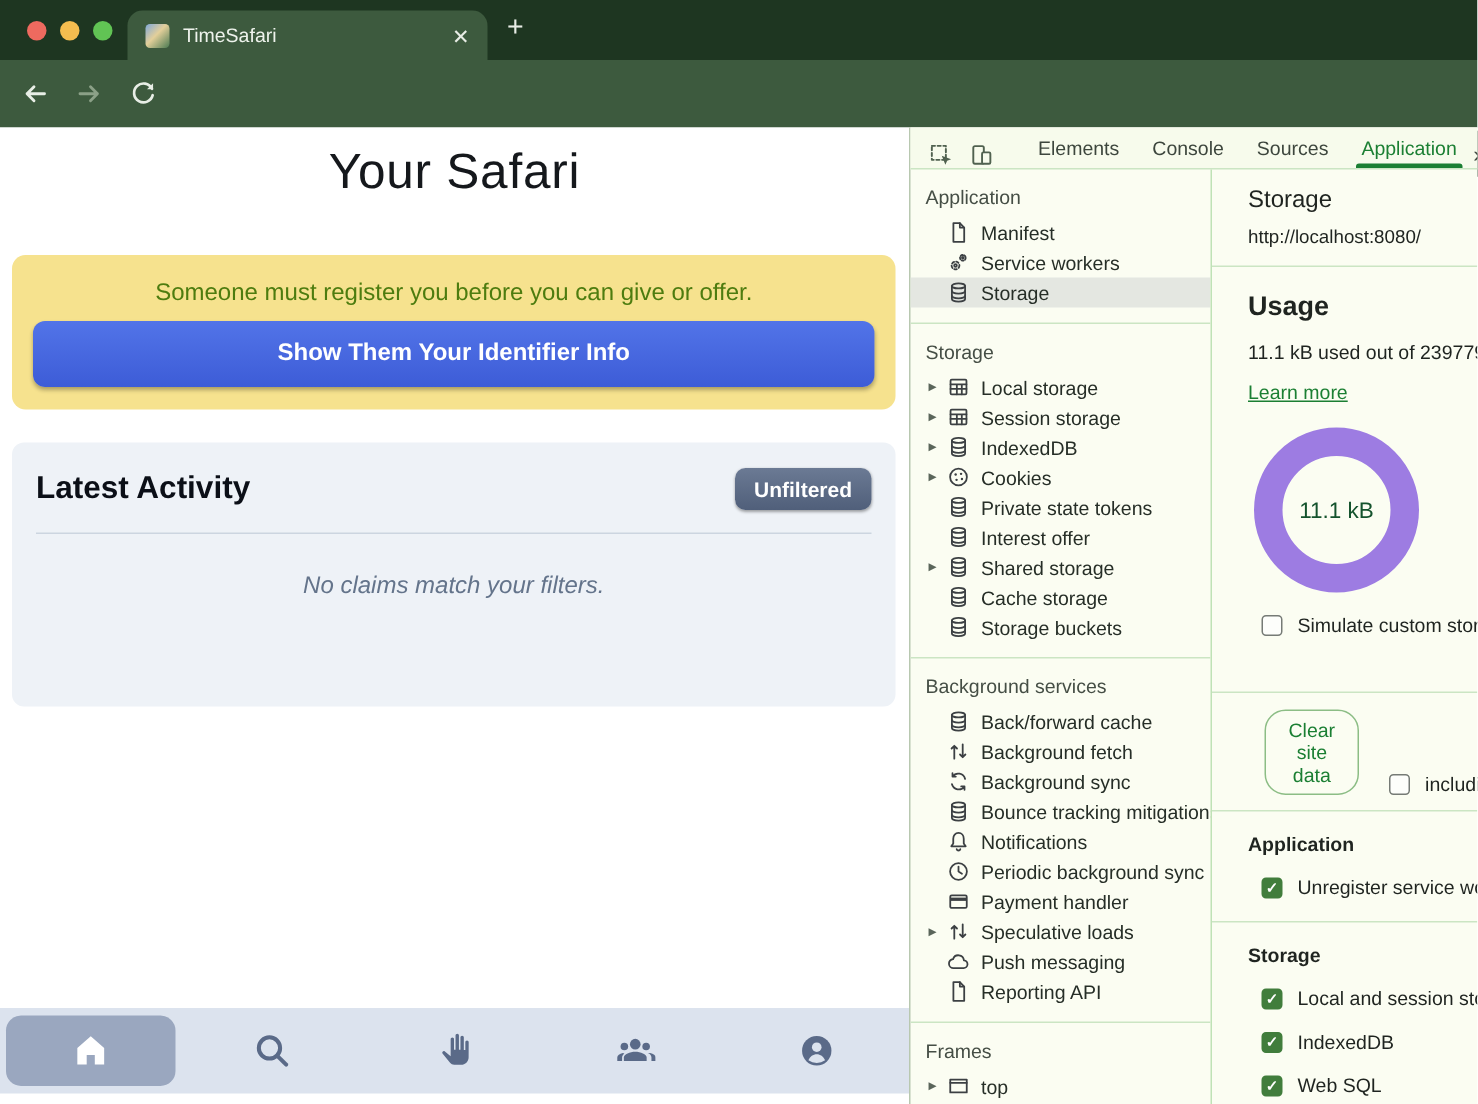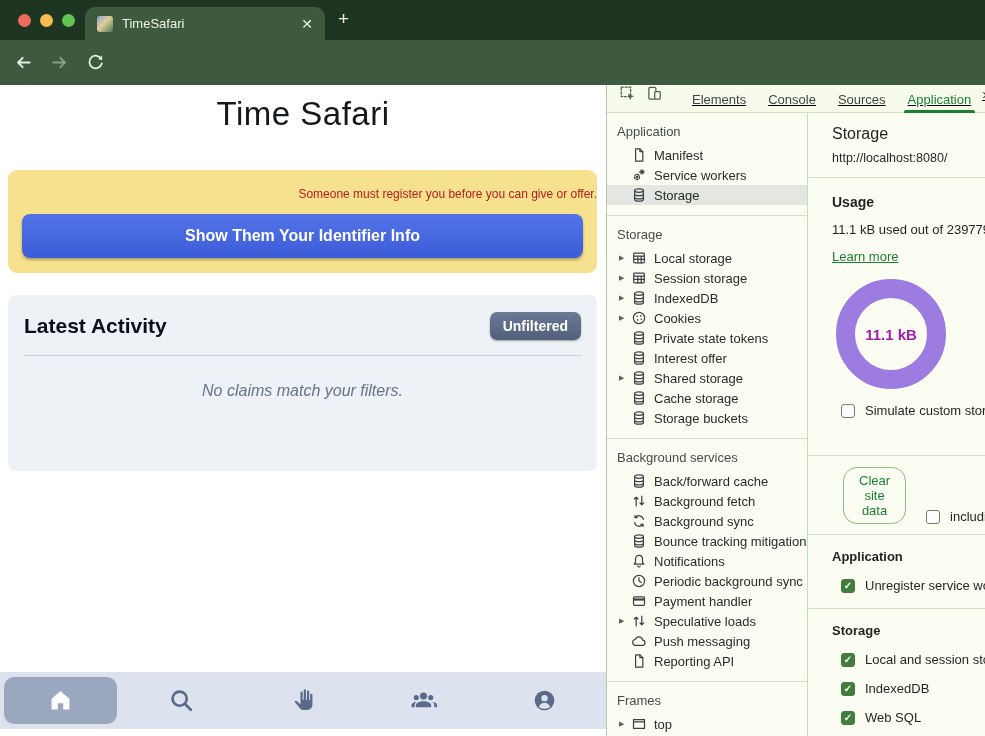--- a/index.html
+++ b/index.html
@@ -26,42 +26,42 @@
   .urlbar .ico { font-size:18px; color:#d9e2d7; line-height:0; }
   .host { color:#f2f5f0; font-size:14px; margin-left:10px; }
   .port { color:#a7b5a6; font-size:14px; }
   .url-partial { position:absolute; left:975px; top:55px; color:#cdd8cb; font-size:14px; }
 
   
   .page { position:absolute; top:85px; left:0; width:606px; bottom:0; background:#fff; }
   .page-title { text-align:center; margin-top:10px; font-size:33px; font-weight:400; color:#15181c; letter-spacing:.5px; }
 
   .alert { position:absolute; left:8px; top:85px; width:589px; height:103px; background:var(--alert_yellow); border-radius:9px; }
-  .alert-text { text-align:right; margin-top:17px; font-size:12px; color:#b91c1c; }
+  .alert-text { text-align:center; margin-top:17px; font-size:16px; color:#4d7c0f; }
   .alert-btn { position:absolute; left:14px; right:14px; top:44px; height:44px; border:none; border-radius:8px;
                background:linear-gradient(var(--button_blue_top),var(--button_blue_bot)); color:#fff; font-weight:700;
                font-size:16px; font-family:inherit; box-shadow:0 2px 3px rgba(0,0,0,.3); cursor:pointer; }
 
   .activity { position:absolute; left:8px; top:210px; width:589px; height:176px; background:var(--card_bg); border-radius:8px; padding:0 16px; }
   .activity-head { display:flex; justify-content:space-between; align-items:center; margin-top:17px; }
   .activity-title { font-size:21px; font-weight:700; color:#0b0f17; }
   .badge { background:linear-gradient(var(--badge_top),var(--badge_bot)); color:#fff; font-weight:700; font-size:14px;
            padding:6px 13px; border-radius:7px; border:none; font-family:inherit; box-shadow:0 1px 2px rgba(0,0,0,.35); cursor:pointer; }
   .activity-div { border-top:1px solid #ccd5e0; margin-top:15px; }
   .empty-msg { text-align:center; font-style:italic; color:#64748b; font-size:16px; margin-top:26px; }
 
   .bottomnav { position:absolute; left:0; top:587px; width:606px; height:57px; background:var(--nav_bg); display:flex; }
   .nav-slot { width:121px; display:flex; align-items:center; justify-content:center; }
   .nav-btn { background:transparent; border:none; color:var(--nav_icon); width:113px; height:47px; border-radius:10px;
              display:flex; align-items:center; justify-content:center; font-size:27px; line-height:0; cursor:pointer; }
   .nav-btn.active { background:var(--nav_active); color:#fff; }
 
   
   .devtools { position:absolute; top:85px; left:606px; right:0; bottom:0; background:var(--dt_bg); border-left:1px solid #b8c8b0; }
-  .dt-tabbar { height:28px; display:flex; align-items:flex-start; background:#f7fbec; border-bottom:1px solid var(--dt_border); padding-left:12px;text-decoration:underline; }
+  .dt-tabbar { height:28px; display:flex; align-items:flex-end; background:#f7fbec; border-bottom:1px solid var(--dt_border); padding-left:12px; }
   .dt-tabbar .ico { font-size:17px; color:#50614f; line-height:0; margin-right:10px; }
   .dt-sep { width:1px; height:16px; background:#c9d9c2; margin:0 8px 0 0; }
   .dt-tab { padding:0 11px; font-size:13px; color:#3d463d; height:28px; display:flex; align-items:center; position:relative; cursor:pointer; }
   .dt-tab.active { color:var(--accent_green); }
   .dt-tab.active::after { content:""; position:absolute; left:7px; right:7px; bottom:0; height:3px;
                           background:var(--accent_green); border-radius:2px 2px 0 0; }
   .dt-more { margin-left:auto; margin-right:-3px; color:#3d463d; font-size:15px; }
 
   .dt-sidebar { position:absolute; top:28px; left:0; width:200px; bottom:0; overflow:hidden; }
   .dt-section { padding:4px 0 10px; border-bottom:1px solid var(--dt_border); }
@@ -70,26 +70,26 @@
   .dt-row { height:20px; display:flex; align-items:center; padding-left:12px; white-space:nowrap; overflow:hidden; cursor:pointer; }
   .dt-row.selected { background:var(--selected_row); }
   .dt-row .exp { width:12px; font-size:7px; color:#5a655a; flex:0 0 12px; }
   .dt-row .ico { font-size:16px; color:#3c4043; line-height:0; margin-right:7px; flex:0 0 16px; }
   .dt-label { font-size:13px; color:#262e27; }
 
   .dt-panel { position:absolute; top:28px; left:200px; right:0; bottom:0; border-left:1px solid #bfe2b6; overflow:hidden; }
   .panel-head { padding:12px 0 12px 24px; border-bottom:1px solid var(--dt_border); }
   .panel-title { font-size:16px; color:#1f2420; }
   .panel-origin { font-size:12.5px; color:#1f2420; margin-top:8px; white-space:nowrap; }
-  .usage-label { margin:16px 0 0 24px; font-size:14px; font-weight:700; color:#1f2420; }
+  .usage-label { margin:16px 0 0 24px; font-size:18px; font-weight:700; color:#1f2420; }
   .usage-text { margin:12px 0 0 24px; font-size:13px; color:#1f2420; white-space:nowrap; }
   .learn { margin:12px 0 0 24px; display:inline-block; color:var(--accent_green); text-decoration:underline; font-size:13px; cursor:pointer; }
   .donut-wrap { margin:13px 0 0 27px; width:112px; height:112px; position:relative; }
   .donut-label { position:absolute; inset:0; display:flex; align-items:center; justify-content:center;
-                 font-size:15px; font-weight:700; color:#a21caf; }
+                 font-size:15px; font-weight:400; color:#14532d; }
   .check-row { display:flex; align-items:center; gap:10px; white-space:nowrap; }
   .sim-row { margin:13px 0 0 33px; }
   .hr { border-top:1px solid var(--dt_border); }
   .hr1 { margin-top:37px; } .hr2 { margin-top:10px; } .hr3 { margin-top:15px; }
   .clear-row { margin-top:11px; padding-left:35px; display:flex; align-items:flex-end; }
   .clear-btn { border:1px solid #8cbd85; color:var(--accent_green); background:transparent; border-radius:14px;
                padding:5px 15px; font-size:13px; font-family:inherit; cursor:pointer; }
   .clear-row .check-row { margin-left:20px; }
   .pane-sec-title { margin:14px 0 0 24px; font-size:13px; font-weight:700; color:#1f2420; }
   .pane-rows { margin-left:33px; }
@@ -143,21 +143,21 @@
           <path d="M8 7.4v3.3" stroke-width="1.5"></path>
           <circle cx="8" cy="5.1" r="0.85" fill="currentColor" stroke="none"></circle>
         </svg></span>
     <span class="host">localhost</span>
     <span class="port">:8080</span>
   </div>
   <span class="url-partial">✦</span>
 </div>
 
 <div class="page">
-  <h1 class="page-title">Time Safari</h1>
+  <h1 class="page-title">Your Safari</h1>
 
   <div class="alert">
     <div class="alert-text">Someone must register you before you can give or offer.</div>
     <button class="alert-btn">Show Them Your Identifier Info</button>
   </div>
 
   <div class="activity">
     <div class="activity-head">
       <span class="activity-title">Latest Activity</span>
       <button class="badge">Unfiltered</button>

